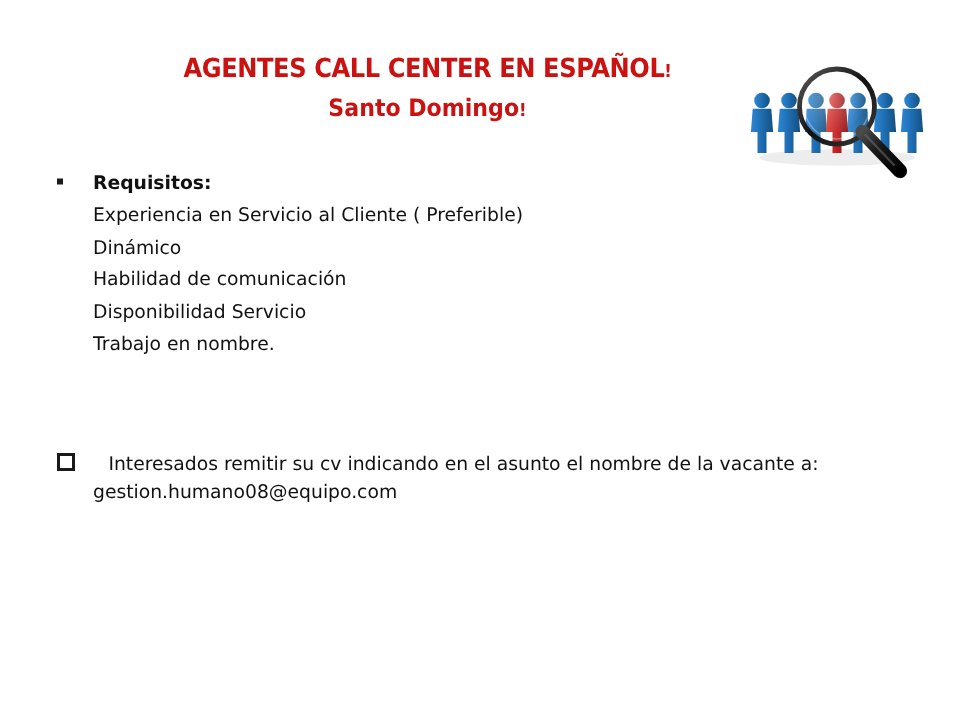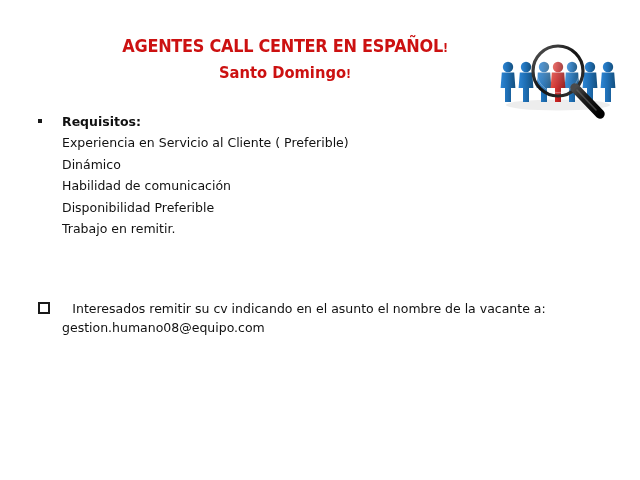--- a/index.html
+++ b/index.html
@@ -222,22 +222,22 @@
 
   <div class="req-block">
     <div class="req-head">
       <span class="bullet-dot"></span>
       <span class="req-head-label">Requisitos:</span>
     </div>
     <ul class="req-list">
       <li>Experiencia en Servicio al Cliente ( Preferible)</li>
       <li>Dinámico</li>
       <li>Habilidad de comunicación</li>
-      <li>Disponibilidad Preferible</li>
-      <li>Trabajo en remitir.</li>
+      <li>Disponibilidad Servicio</li>
+      <li>Trabajo en nombre.</li>
     </ul>
   </div>
 
   <div class="contact-block">
     <div class="contact-row">
       <span class="bullet-square"></span>
       <div class="contact-text">Interesados remitir su cv indicando en el asunto el nombre de la vacante a:</div>
     </div>
     <div class="contact-email">gestion.humano08@equipo.com</div>
   </div>

